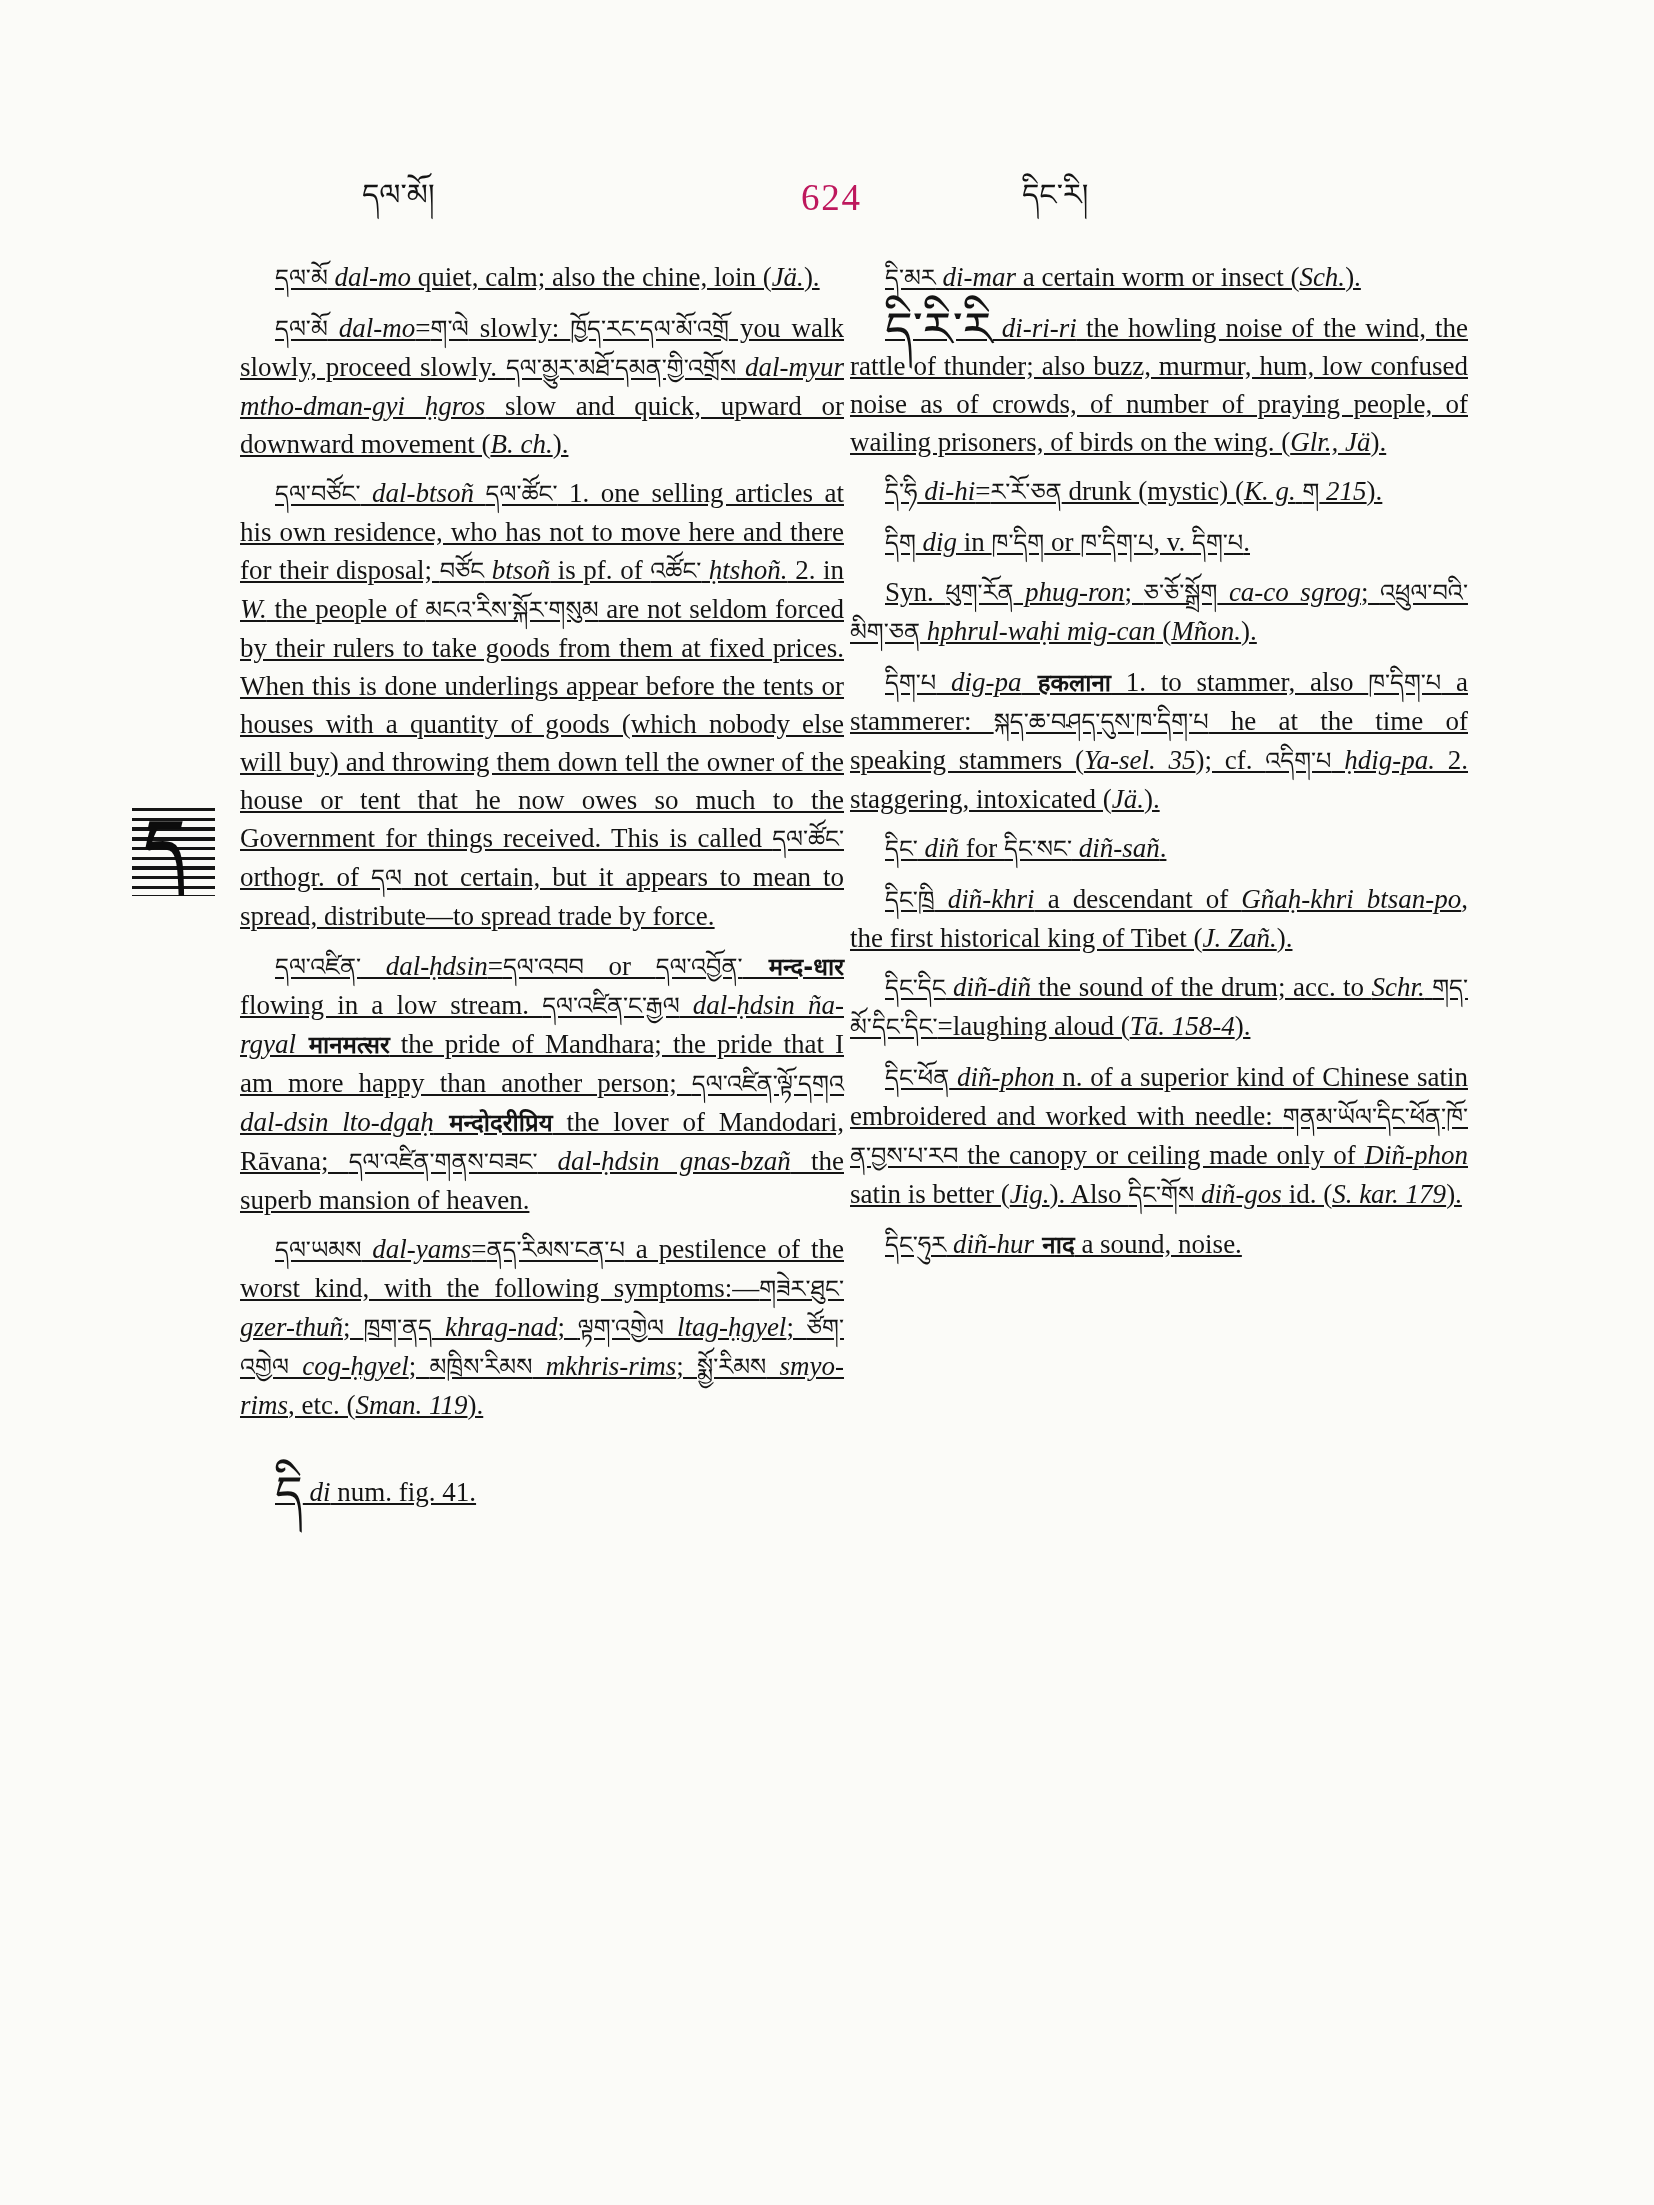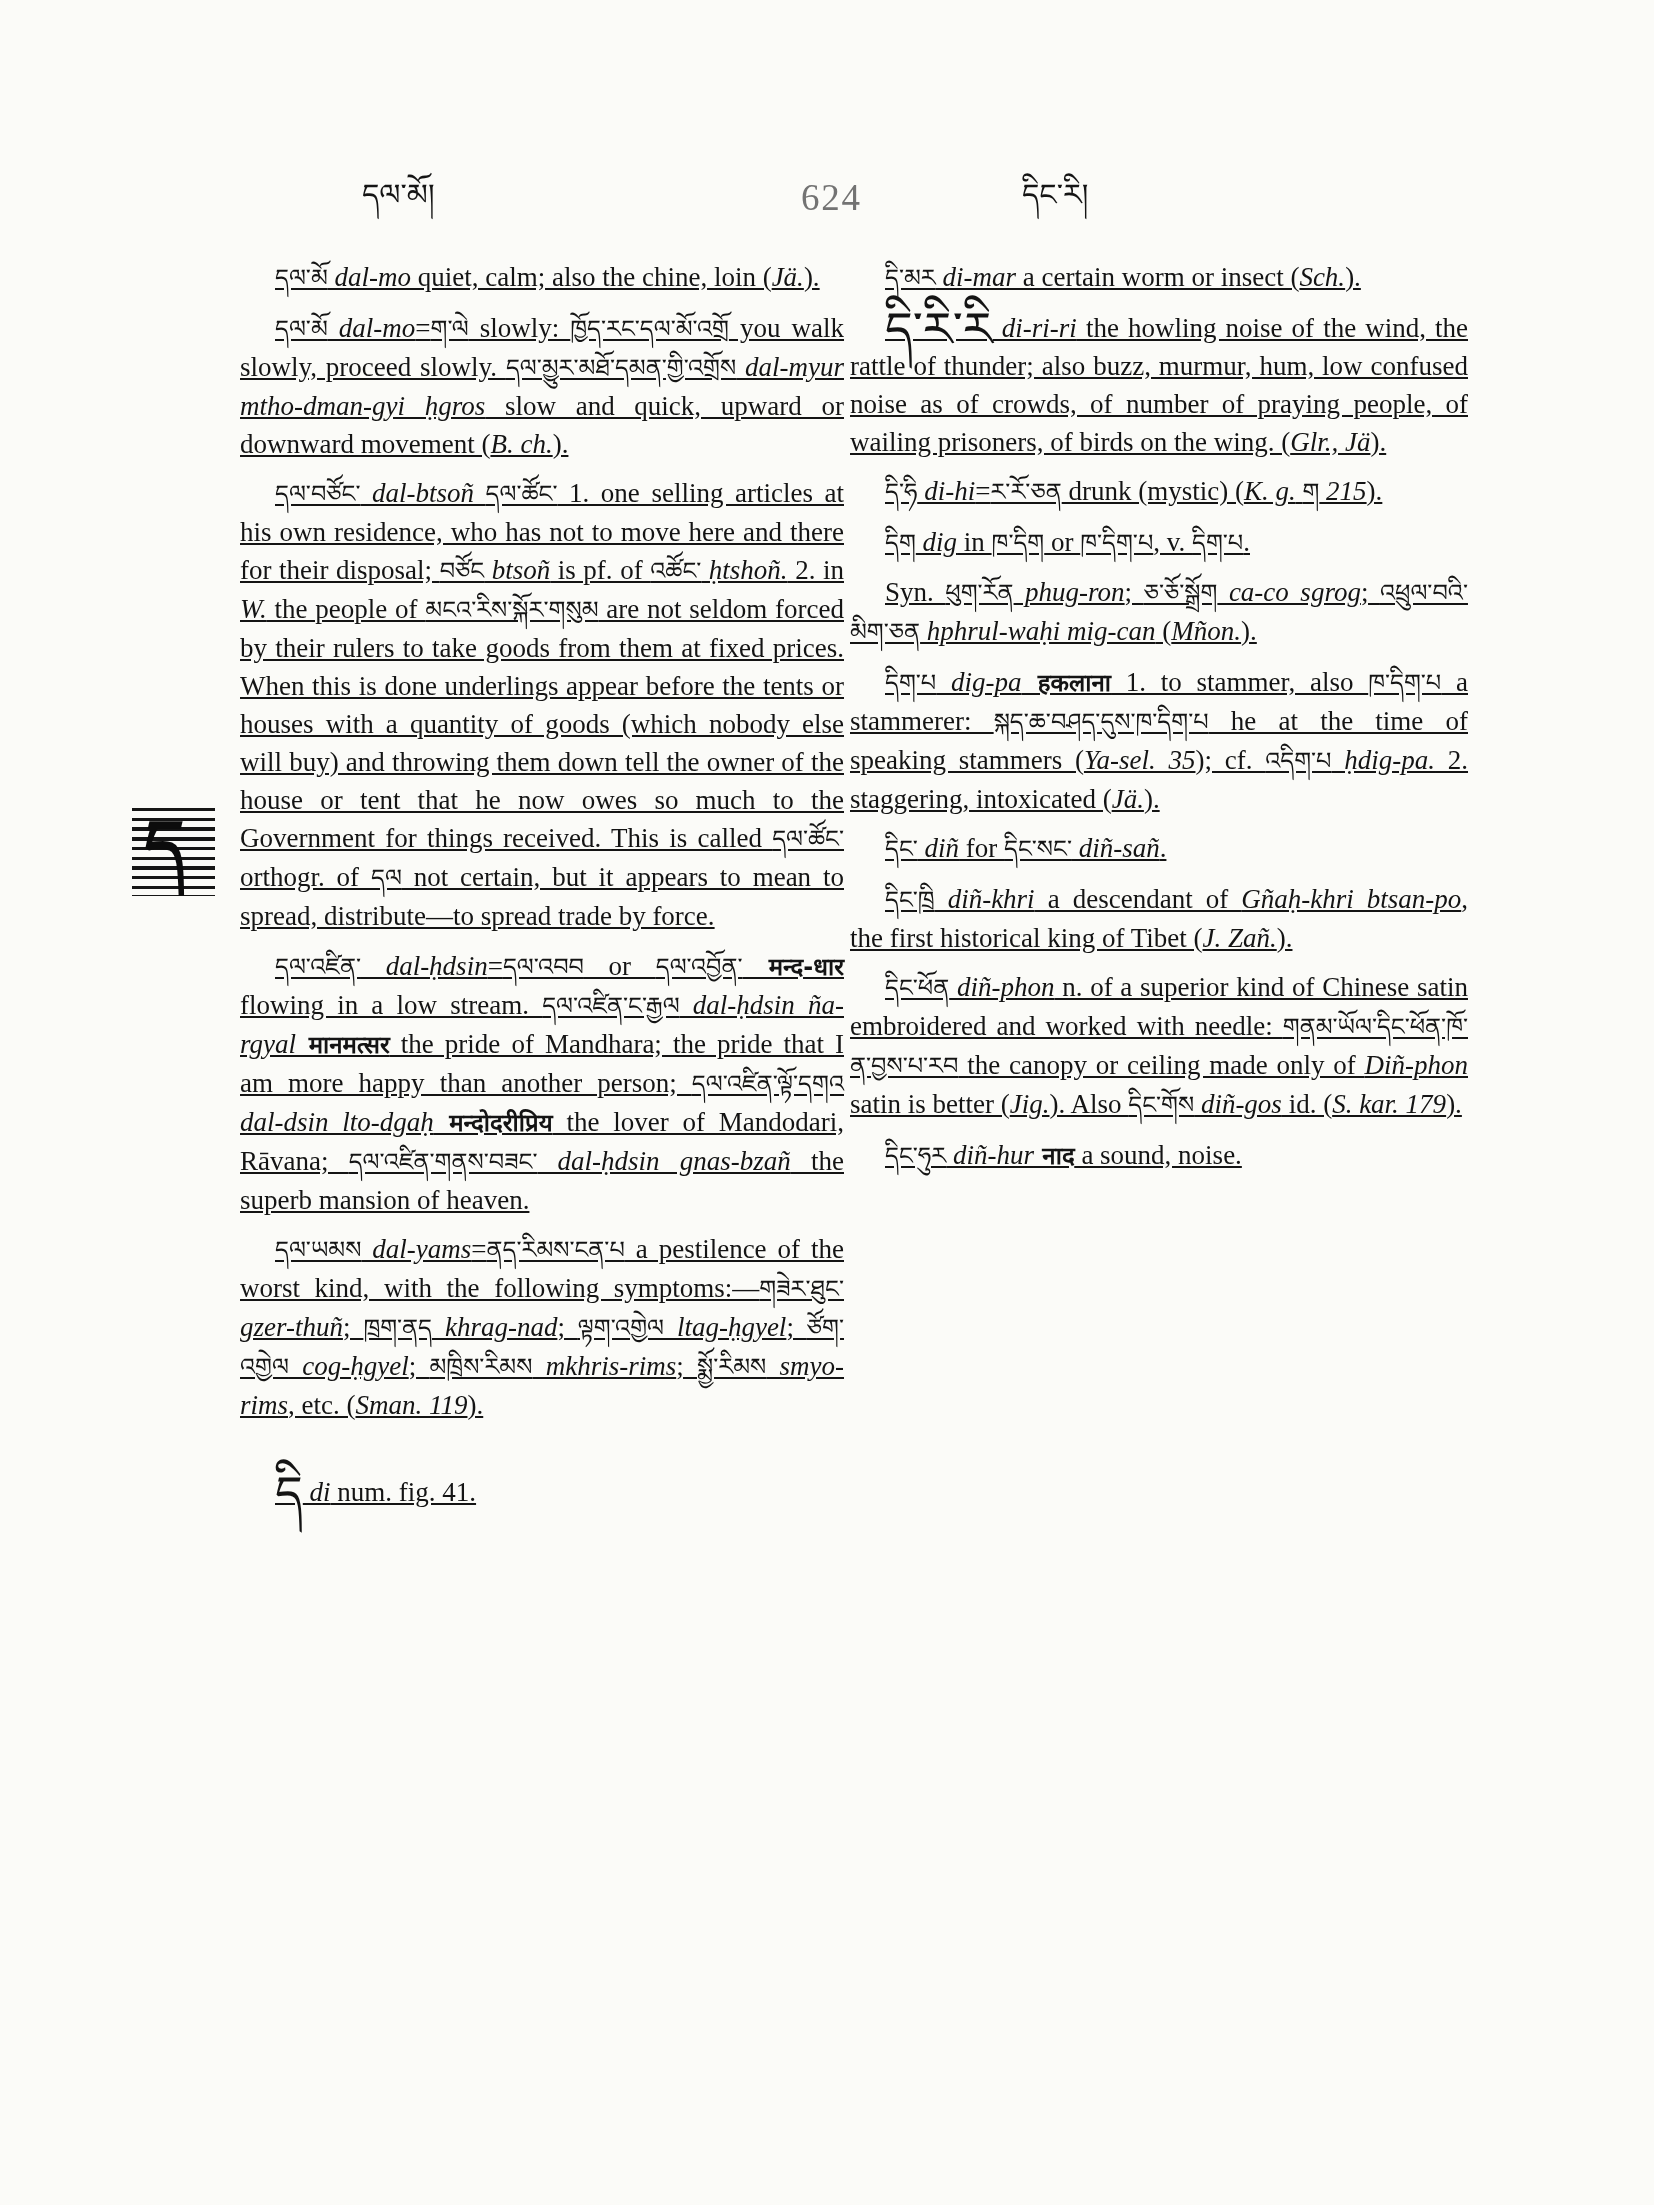--- a/index.html
+++ b/index.html
@@ -15,21 +15,21 @@
   
   .hdr-tib{
     position:absolute;top:178px;
     font-family:"DejaVu Sans", sans-serif;
     font-size:30px;line-height:1.1;color:#141414;
   }
   .hdr-tib.left{left:362px;}
   .hdr-tib.right{left:1022px;}
   .hdr-num{
     position:absolute;top:176px;left:801px;
-    font-size:37px;letter-spacing:1.8px;color:#737373;
+    font-size:37px;letter-spacing:1.8px;color:#be185d;
   }
   
   .margin-marker{
     position:absolute;left:132px;top:808px;
     width:83px;height:88px;
     background:repeating-linear-gradient(to bottom,#161616 0 3.5px,transparent 3.5px 9.7px);
     overflow:hidden;
   }
   .margin-marker .glyph{
     position:absolute;left:12.4px;top:-7px;
@@ -92,18 +92,19 @@
 
   <div class="col right">
       <p class="entry"><span class="run-tib">དི་མར</span><span class="run-it"> di-mar</span><span> a certain worm or insect (</span><span class="run-it">Sch.</span><span>).</span></p>
       <p class="entry gap-sm"><span class="run-tib-big">དི་རི་རི</span><span class="run-it"> di-ri-ri</span><span> the howling noise of the wind, the rattle of thunder; also buzz, murmur, hum, low confused noise as of crowds, of number of praying people, of wailing prisoners, of birds on the wing. (</span><span class="run-it">Glr., Jä</span><span>).</span></p>
       <p class="entry"><span class="run-tib">དི་ཧི</span><span class="run-it"> di-hi</span><span>=</span><span class="run-tib">ར་རོ་ཅན</span><span> drunk (mystic) (</span><span class="run-it">K. g.</span><span> </span><span class="run-tib">ག</span><span class="run-it"> 215</span><span>).</span></p>
       <p class="entry"><span class="run-tib">དིག</span><span class="run-it"> dig</span><span> in </span><span class="run-tib">ཁ་དིག</span><span> or </span><span class="run-tib">ཁ་དིག་པ</span><span>, v. </span><span class="run-tib">དིག་པ</span><span>.</span></p>
       <p class="entry"><span>Syn. </span><span class="run-tib">ཕུག་རོན</span><span class="run-it"> phug-ron</span><span>; </span><span class="run-tib">ཅ་ཅོ་སྒྲོག</span><span class="run-it"> ca-co sgrog</span><span>; </span><span class="run-tib">འཕྲུལ་བའི་མིག་ཅན</span><span class="run-it"> hphrul-waḥi mig-can</span><span> (</span><span class="run-it">Mñon.</span><span>).</span></p>
       <p class="entry"><span class="run-tib">དིག་པ</span><span class="run-it"> dig-pa</span><span class="run-dev"> हकलाना</span><span> 1. to stammer, also </span><span class="run-tib">ཁ་དིག་པ</span><span> a stammerer: </span><span class="run-tib">སྐད་ཆ་བཤད་དུས་ཁ་དིག་པ</span><span> he at the time of speaking stammers (</span><span class="run-it">Ya-sel. 35</span><span>); cf. </span><span class="run-tib">འདིག་པ</span><span class="run-it"> ḥdig-pa.</span><span> 2. staggering, intoxicated (</span><span class="run-it">Jä.</span><span>).</span></p>
       <p class="entry"><span class="run-tib">དིང་</span><span class="run-it"> diñ</span><span> for </span><span class="run-tib">དིང་སང་</span><span class="run-it"> diñ-sañ</span><span>.</span></p>
       <p class="entry"><span class="run-tib">དིང་ཁྲི</span><span class="run-it"> diñ-khri</span><span> a descendant of </span><span class="run-it">Gñaḥ-khri btsan-po</span><span>, the first historical king of Tibet (</span><span class="run-it">J. Zañ.</span><span>).</span></p>
+      <p class="entry"><span class="run-tib">དིང་དིང</span><span class="run-it"> diñ-diñ</span><span> the sound of the drum; acc. to </span><span class="run-it">Schr.</span><span> </span><span class="run-tib">གད་མོ་དིང་དིང་</span><span>=laughing aloud (</span><span class="run-it">Tā. 158-4</span><span>).</span></p>
       <p class="entry gap-sm"><span class="run-tib">དིང་ཕོན</span><span class="run-it"> diñ-phon</span><span> n. of a superior kind of Chinese satin embroidered and worked with needle: </span><span class="run-tib">གནམ་ཡོལ་དིང་ཕོན་ཁོ་ན་བྱས་པ་རབ</span><span> the canopy or ceiling made only of </span><span class="run-it">Diñ-phon</span><span> satin is better (</span><span class="run-it">Jig.</span><span>). Also </span><span class="run-tib">དིང་གོས</span><span class="run-it"> diñ-gos</span><span> id. (</span><span class="run-it">S. kar. 179</span><span>).</span></p>
       <p class="entry gap-sm"><span class="run-tib">དིང་ཧུར</span><span class="run-it"> diñ-hur</span><span class="run-dev"> नाद</span><span> a sound, noise.</span></p>
     </div>
 
 </div>
 
 
 </body></html>

